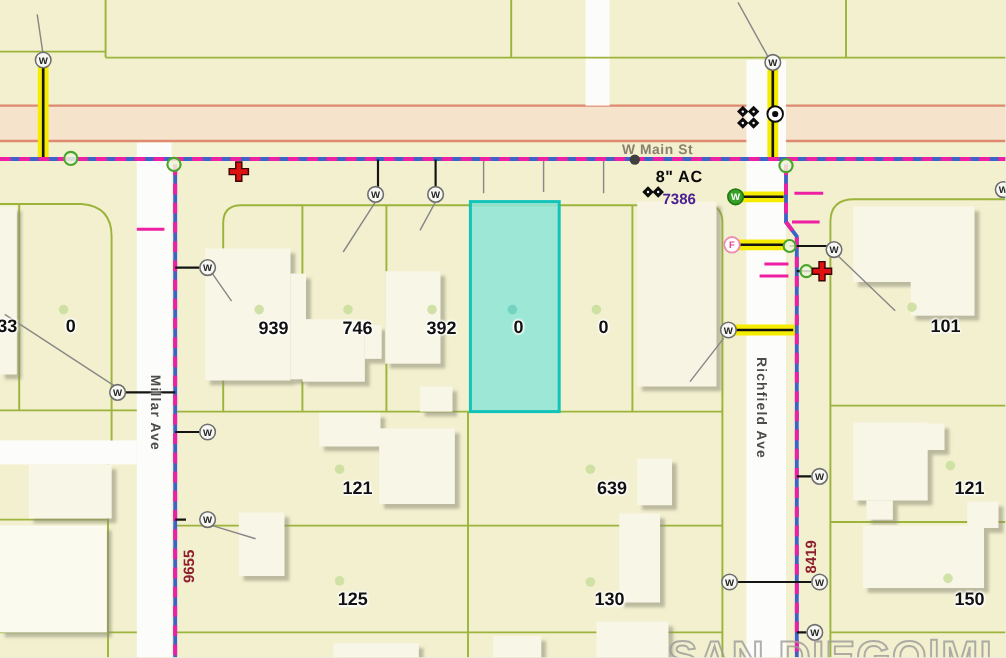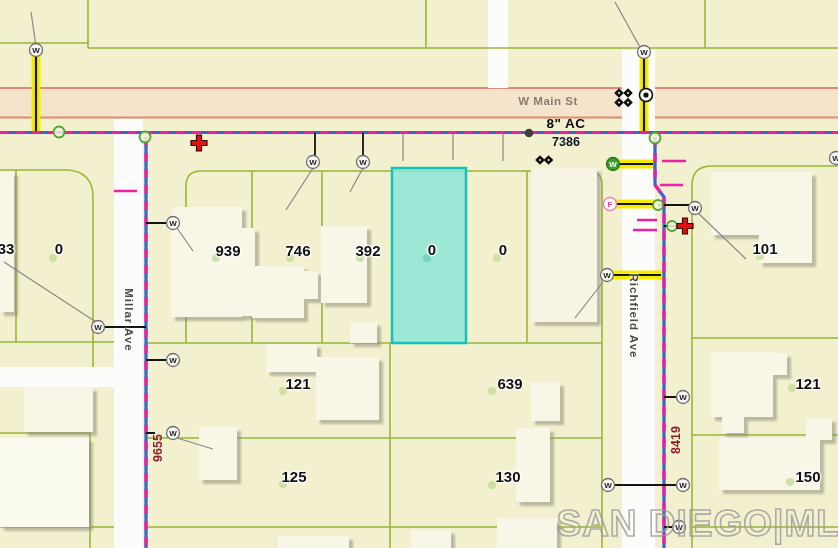--- a/index.html
+++ b/index.html
@@ -1,24 +1,24 @@
 <!DOCTYPE html>
 <html><head>
 <meta charset="utf-8">
 <style>
   html,body{margin:0;padding:0;background:#e8e8e8;}
   #map{position:relative;width:838px;height:548px;overflow:hidden;background:#f2f0ce;
        font-family:"Liberation Sans", sans-serif;}
   #map svg{position:absolute;left:0;top:0;}
-  .lbl{position:absolute;transform:translate(-50%,-50%);white-space:nowrap;}
+  .lbl{position:absolute;transform:translate(-50%,-50%);white-space:nowrap;margin-top:24px;}
   .plabel{font-size:15px;font-weight:bold;color:#111;
           text-shadow:-1px 0 2px #fff,1px 0 2px #fff,0 -1px 2px #fff,0 1px 2px #fff,0 0 3px #fff;}
   .street-h{font-size:11.5px;font-weight:bold;color:#8a7e6d;letter-spacing:.5px;}
   .ac{font-size:13.5px;font-weight:bold;color:#0a0a0a;letter-spacing:.5px;}
-  .node{font-size:12.5px;font-weight:bold;color:#0f172a;text-align:right;}
+  .node{font-size:12.5px;font-weight:bold;color:#4c1d95;text-align:right;}
   .street-v{writing-mode:vertical-rl;font-size:11.5px;font-weight:bold;color:#4c4c4c;
             letter-spacing:1px;text-shadow:0 0 2px #fff,0 0 2px #fff;}
   .node-v{writing-mode:vertical-rl;transform:translate(-50%,-50%) rotate(180deg);
           font-size:12.5px;font-weight:bold;color:#8e1f2f;}
   .watermark{font-size:37px;font-weight:bold;letter-spacing:1px;color:rgba(255,255,255,0);
              -webkit-text-stroke:1.6px #9a9a9a;opacity:.8;}
   .wt{font-size:8px;font-weight:bold;fill:#222;}
   .ft{font-size:8px;font-weight:bold;fill:#e8428c;}
   .gwt{font-size:8px;font-weight:bold;fill:#fff;}
 </style>
@@ -263,21 +263,21 @@
   <div class="lbl node-v" style="left:158px;top:448px">9655</div>
   <div class="lbl node-v" style="left:676px;top:440px">8419</div>
 
   <div class="lbl plabel" style="left:6px;top:248px">33</div>
   <div class="lbl plabel" style="left:59px;top:248px">0</div>
   <div class="lbl plabel" style="left:228px;top:250px">939</div>
   <div class="lbl plabel" style="left:298px;top:250px">746</div>
   <div class="lbl plabel" style="left:368px;top:250px">392</div>
   <div class="lbl plabel" style="left:432px;top:249px">0</div>
   <div class="lbl plabel" style="left:503px;top:249px">0</div>
-  <div class="lbl plabel" style="left:765px;top:248px">101</div>
+  <div class="lbl plabel" style="left:788px;top:248px">101</div>
   <div class="lbl plabel" style="left:298px;top:383px">121</div>
   <div class="lbl plabel" style="left:510px;top:383px">639</div>
   <div class="lbl plabel" style="left:808px;top:383px">121</div>
   <div class="lbl plabel" style="left:294px;top:476px">125</div>
   <div class="lbl plabel" style="left:508px;top:476px">130</div>
   <div class="lbl plabel" style="left:808px;top:476px">150</div>
 
   <div class="lbl watermark" style="left:711px;top:524px">SAN DIEGO|MLS</div>
 </div>
 

